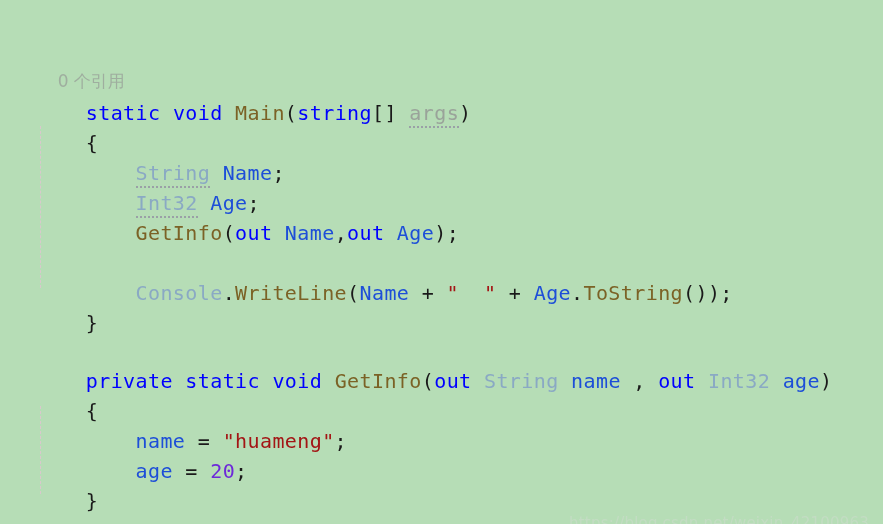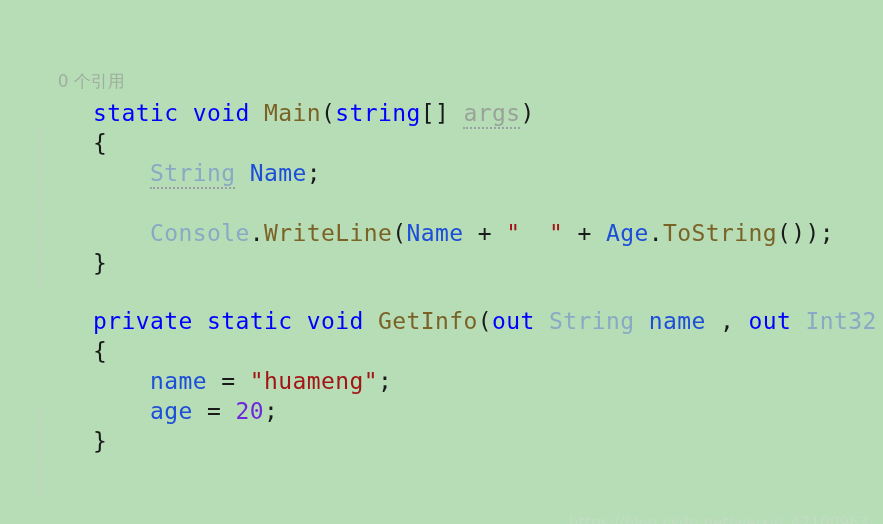--- a/index.html
+++ b/index.html
@@ -22,21 +22,21 @@
     background: #b6ddb6;
     box-sizing: border-box;
     padding: 26px 0 0 0;
     margin-top: 16px;
   }
 
   .code-line {
     position: relative;
     height: 30px;
     line-height: 30px;
-    font-size: 23px;
+    font-size: 20px;
     letter-spacing: 0.4px;
     white-space: pre;
     padding-left: 36px;
     color: #16204a;
   }
 
   
   .kw        { color: #0000ff; }               
   .method    { color: #7b6226; }               
   .type      { color: #8aa9c4; }               
@@ -107,21 +107,27 @@
   </div>
 
   <div class="code-line">
     <span class="punc">{</span>
   </div>
 
   <div class="code-line">
     <span>    </span><span class="type dotted">String</span><span> </span><span class="local">Name</span><span class="punc">;</span>
   </div>
 
+  <div class="code-line">
+    <span>    </span><span class="type dotted">Int32</span><span> </span><span class="local">Age</span><span class="punc">;</span>
+  </div>
 
+  <div class="code-line">
+    <span>    </span><span class="method">GetInfo</span><span class="punc">(</span><span class="kw">out</span><span> </span><span class="local">Name</span><span class="punc">,</span><span class="kw">out</span><span> </span><span class="local">Age</span><span class="punc">)</span><span class="punc">;</span>
+  </div>
 
   <div class="blank-line"></div>
 
   <div class="code-line">
     <span>    </span><span class="type">Console</span><span class="punc">.</span><span class="method">WriteLine</span><span class="punc">(</span><span class="local">Name</span><span class="op"> + </span><span class="str">"  "</span><span class="op"> + </span><span class="local">Age</span><span class="punc">.</span><span class="method">ToString</span><span class="punc">()</span><span class="punc">)</span><span class="punc">;</span>
   </div>
 
   <div class="code-line">
     <span class="punc">}</span>
   </div>

